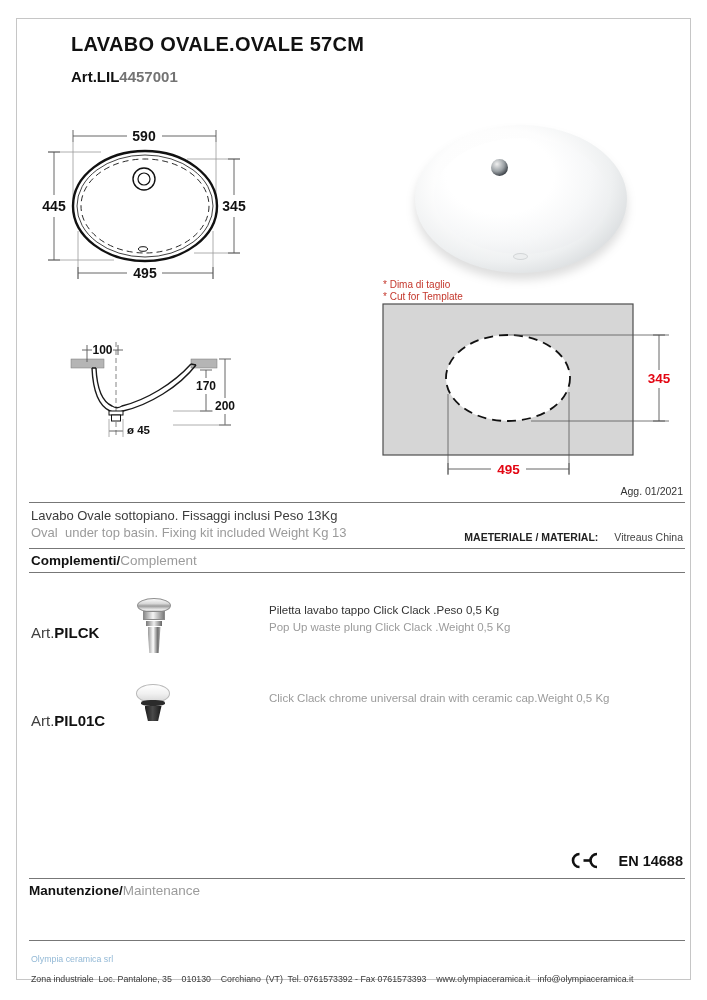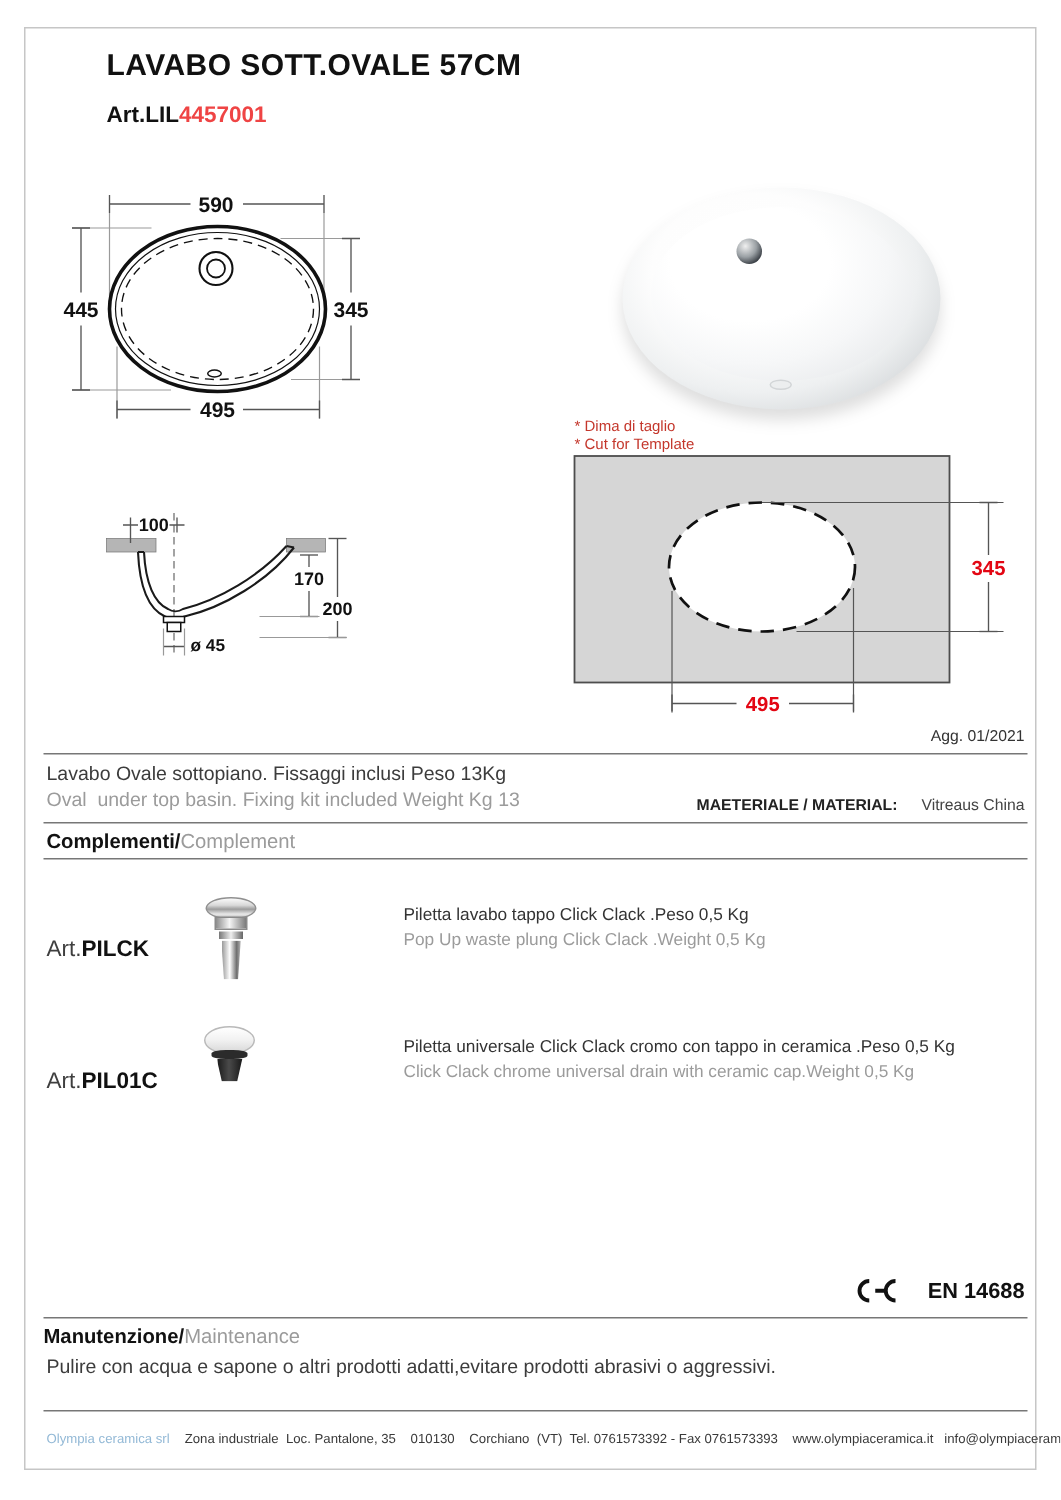--- a/index.html
+++ b/index.html
@@ -3,21 +3,21 @@
 <meta charset="utf-8">
 <style>
   html,body { margin:0; padding:0; background:#fff; }
   body { font-family: "Liberation Sans", sans-serif; color:#111; }
   .canvas { position:relative; width:707px; height:1000px; background:#fff; overflow:hidden; }
   .page { position:absolute; left:16px; top:18px; width:673px; height:960px; border:1px solid #c6c6c6; background:#fff; }
 
   .abs { position:absolute; }
   .title { left:54px; top:14px; font-size:20px; font-weight:bold; letter-spacing:.3px; color:#111; }
   .artline { left:54px; top:49px; font-size:15px; font-weight:bold; }
-  .artline .num { color:#ef4444;margin-top:32px; }
+  .artline .num { color:#737373;margin-top:32px; }
 
   .hline { height:1px; background:#777; left:12px; width:656px; }
 
   .agg { left:464px; top:466px; width:202px; text-align:right; font-size:10.5px; color:#333; }
 
   .desc-it { left:14px; top:489px; font-size:13px; color:#3c3c3c; white-space:pre; }
   .desc-en { left:14px; top:506px; font-size:13px; color:#9b9b9b; white-space:pre; }
   .material { left:364px; top:512px; width:302px; text-align:right; font-size:10.5px; color:#222; }
   .material .lbl { font-weight:bold; }
   .material .val { margin-left:16px; color:#444; }
@@ -34,21 +34,21 @@
   .prod-desc .en { color:#9b9b9b; }
 
   .notes-red { left:366px; top:260px; font-size:10px; line-height:12px; color:#c4372c; }
 
   .ce-row { left:364px; top:833px; width:302px; display:flex; justify-content:flex-end; align-items:center; gap:19px; }
   .ce-text { font-size:14.5px; font-weight:bold; color:#111; }
 
   .maint-it { left:14px; top:884px; font-size:13px; color:#3c3c3c; }
   .maint-en { left:14px; top:901px; font-size:13px; color:#9b9b9b; }
 
-  .footer { left:14px; top:935px; width:652px; font-size:8.8px; display:flex; gap:10px; align-items:flex-start; }
+  .footer { left:14px; top:935px; width:652px; font-size:8.8px; display:flex; gap:10px; align-items:flex-start;flex-direction:column; }
   .footer .company { color:#93b9d6; white-space:pre; }
   .footer .address { color:#3a3a3a; white-space:pre; }
 
   svg text { font-family:"Liberation Sans", sans-serif; font-weight:bold; fill:#111; }
   svg text.red { fill:#e30613; }
 
   
   .photo { left:398px; top:106px; width:212px; height:148px; }
   .basin { position:absolute; inset:0; border-radius:50%;
     background: radial-gradient(ellipse at 42% 38%, #ffffff 0%, #fdfdfd 40%, #eef0f1 62%, #dadddf 78%, #c9cdd0 92%, #bfc3c6 100%);
@@ -82,21 +82,21 @@
   .cplug-body { width:17px; height:15px; margin-top:0 !important;
     background: linear-gradient(90deg,#1c1c1c,#4a4a4a 45%,#161616);
     clip-path: polygon(0 0, 100% 0, 80% 100%, 20% 100%); }
 </style>
 </head>
 <body>
 
 <div class="canvas">
   <div class="page">
 
-    <div class="abs title">LAVABO SOTT.OVALE 57CM</div>
+    <div class="abs title">LAVABO OVALE.OVALE 57CM</div>
     <div class="abs artline">
       <span>Art.LIL</span><span class="num">4457001</span>
     </div>
 
     <svg class="abs" style="left:22px; top:94px;" width="235" height="178" viewBox="0 0 235 178">
       <g stroke="#9a9a9a" stroke-width="0.8">
         <line x1="34" y1="29" x2="34" y2="86"></line>
         <line x1="177" y1="29" x2="177" y2="86"></line>
         <line x1="9" y1="39" x2="62" y2="39"></line>
         <line x1="9" y1="147" x2="75" y2="147"></line>
@@ -241,38 +241,36 @@
 
     <div class="abs prod-art" style="left:14px; top:669px;">
       <span class="pfx">Art.</span><span class="code">PIL01C</span>
     </div>
     <div class="abs cplug">
       <div class="cplug-cap"></div>
       <div class="cplug-ring"></div>
       <div class="cplug-body"></div>
     </div>
     <div class="abs prod-desc" style="left:252px; top:671px;">
-      <div class="it">Piletta universale Click Clack cromo con tappo in ceramica .Peso 0,5 Kg</div>
       <div class="en">Click Clack chrome universal drain with ceramic cap.Weight 0,5 Kg</div>
     </div>
 
     <div class="abs ce-row">
       <svg width="34" height="17" viewBox="0 0 34 17">
         <path d="M13.5,2 A6.5,6.5 0 1 0 13.5,15" fill="none" stroke="#111" stroke-width="2.6"></path>
         <path d="M31,2 A6.5,6.5 0 1 0 31,15" fill="none" stroke="#111" stroke-width="2.6"></path>
         <line x1="17.5" y1="8.5" x2="25" y2="8.5" stroke="#111" stroke-width="2.6"></line>
       </svg>
       <span class="ce-text">EN 14688</span>
     </div>
 
     <div class="abs hline" style="top:859px;"></div>
     <div class="abs sec-head" style="left:12px; top:864px;text-align:right;">
       <span class="b">Manutenzione/</span><span class="l">Maintenance</span>
     </div>
-    <div class="abs maint-it">Pulire con acqua e sapone o altri prodotti adatti,evitare prodotti abrasivi o aggressivi.</div>
 
     <div class="abs hline" style="top:921px;"></div>
     <div class="abs footer">
       <span class="company">Olympia ceramica srl</span>
       <span class="address">Zona industriale  Loc. Pantalone, 35    010130    Corchiano  (VT)  Tel. 0761573392 - Fax 0761573393    www.olympiaceramica.it   info@olympiaceramica.it</span>
     </div>
 
   </div>
 </div>
 

